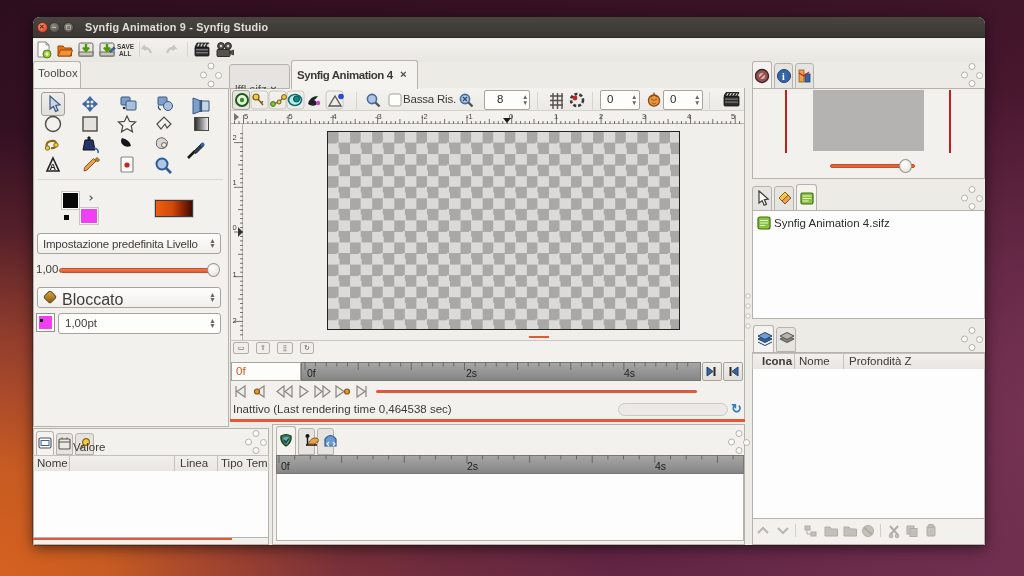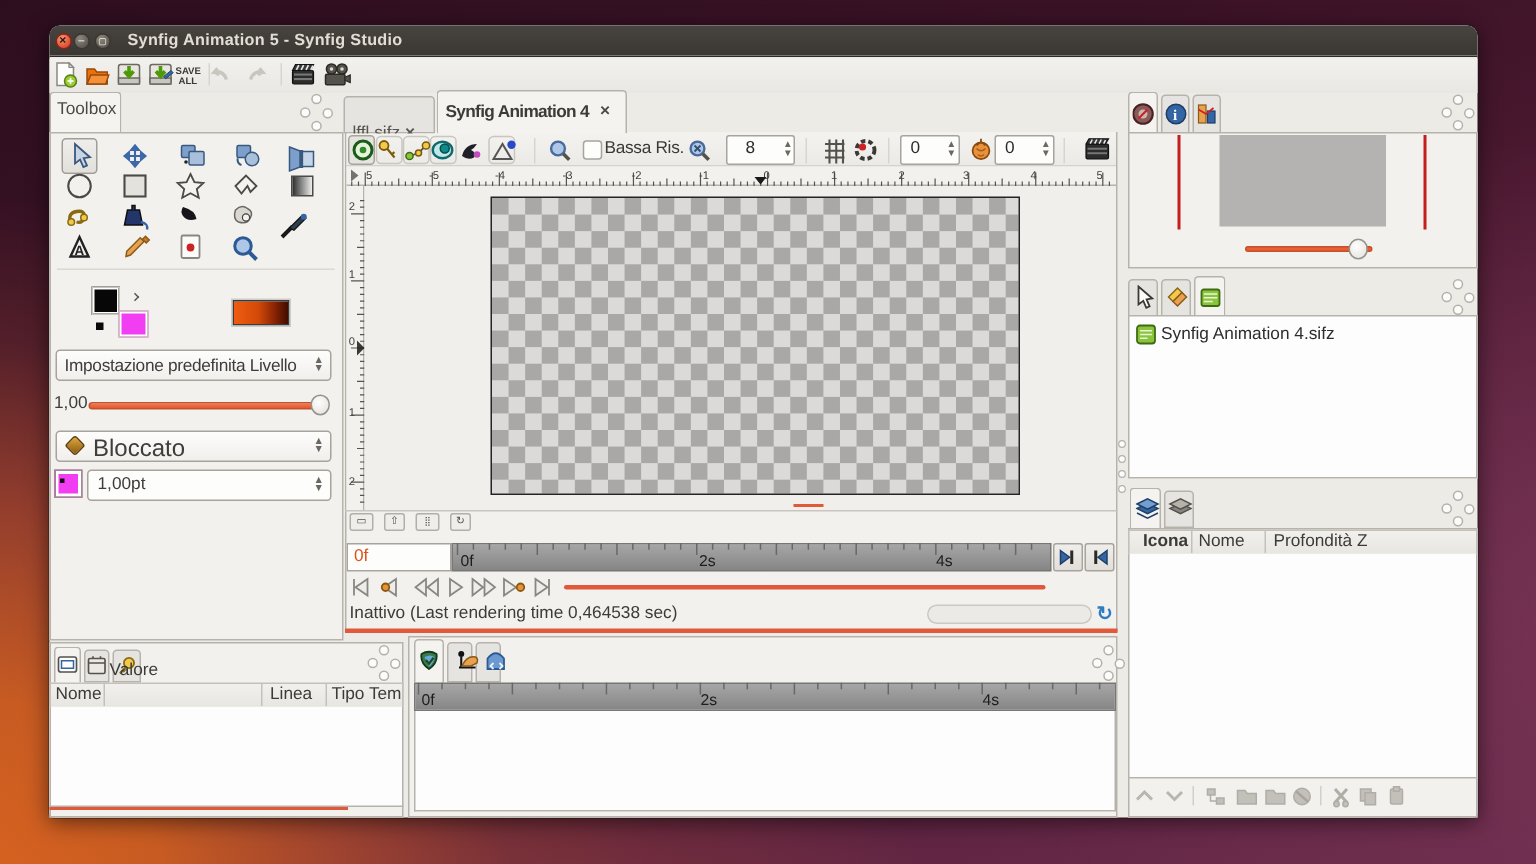--- a/index.html
+++ b/index.html
@@ -52,21 +52,21 @@
 </head>
 <body>
 <div id="win">
   <div id="titlebar">
     <div class="wbtn" id="b-close"></div>
       <div class="wg" style="left:6.5px;top:5px;">×</div>
     <div class="wbtn" id="b-min"></div>
       <div class="wg" style="left:19px;top:4.5px;color:#d8d4cc;">–</div>
     <div class="wbtn" id="b-max"></div>
       <div class="wg" style="left:32.5px;top:5.5px;color:#d8d4cc;font-size:6px;">▢</div>
-    <div class="t">Synfig Animation 5 - Synfig Studio</div>
+    <div class="t">Synfig Animation 9 - Synfig Studio</div>
   </div>
   <div id="toolbar"></div>
 </div>
 
 <svg class="abs" style="left:35px;top:41px;" width="200" height="18" viewBox="0 0 200 18">
 
   <g transform="translate(1,0)">
     <path d="M2 1 h8 l3 3 v12 h-11 z" fill="#fdfdfc" stroke="#8a8781" stroke-width="1"></path>
     <path d="M10 1 l3 3 h-3 z" fill="#d5d2cc" stroke="#8a8781" stroke-width=".8"></path>
     <circle cx="11" cy="13" r="4" fill="#9acd32" stroke="#5a7d1a" stroke-width="1"></circle>

